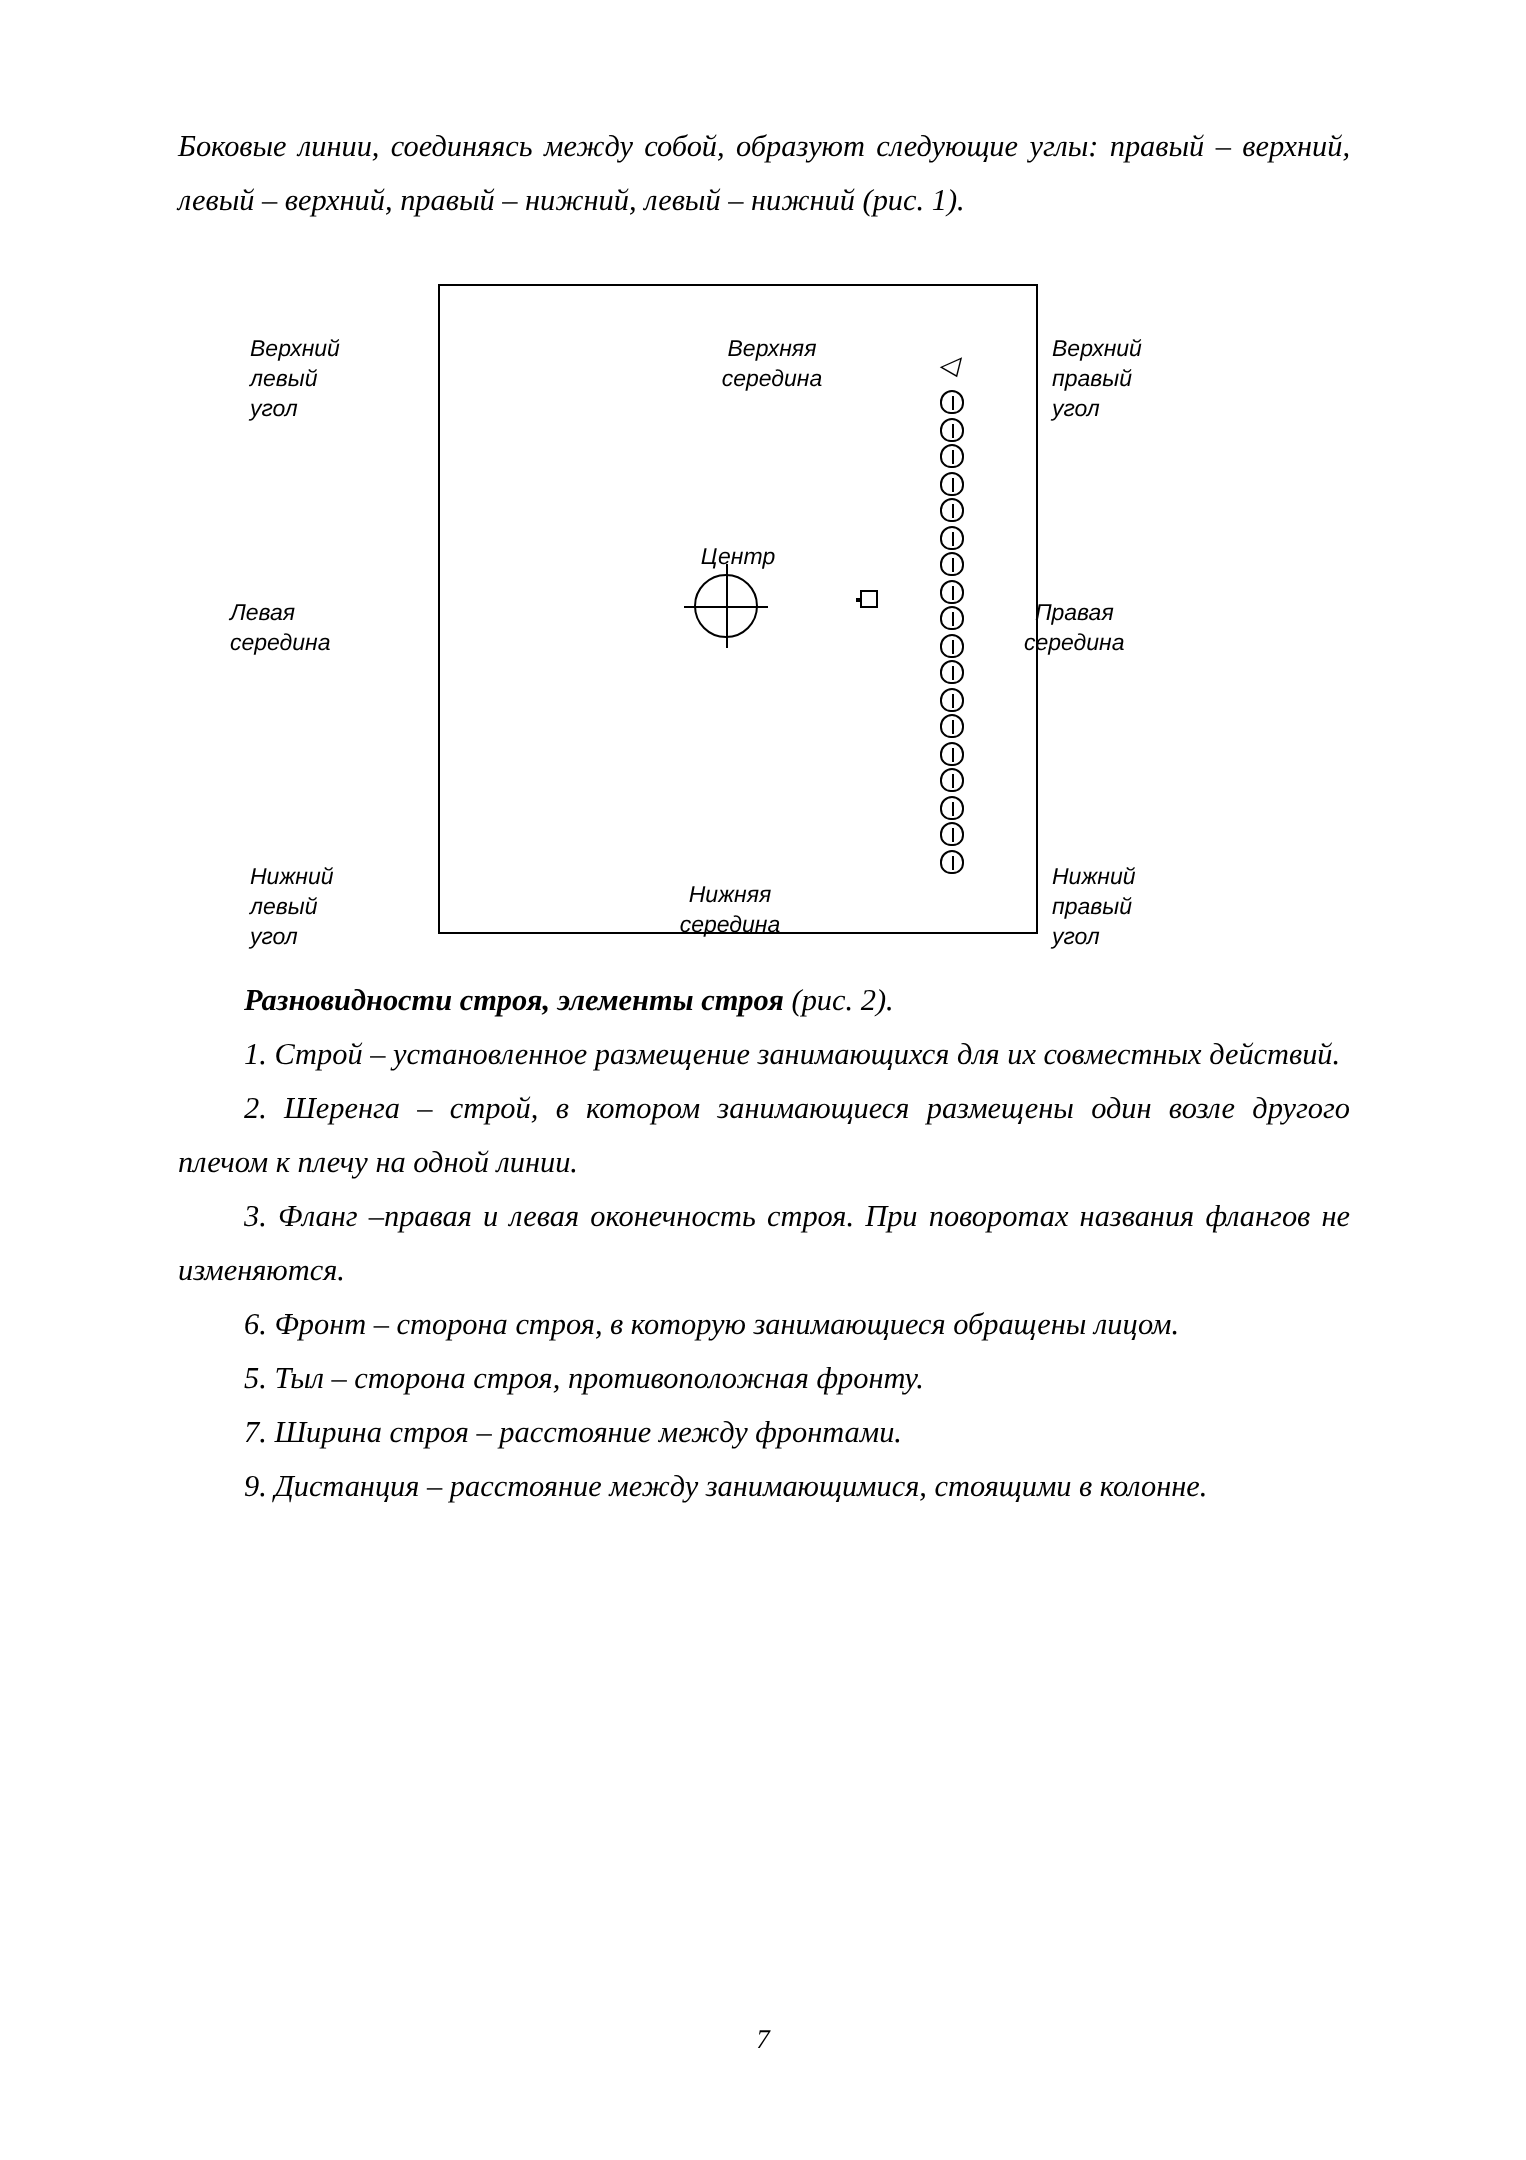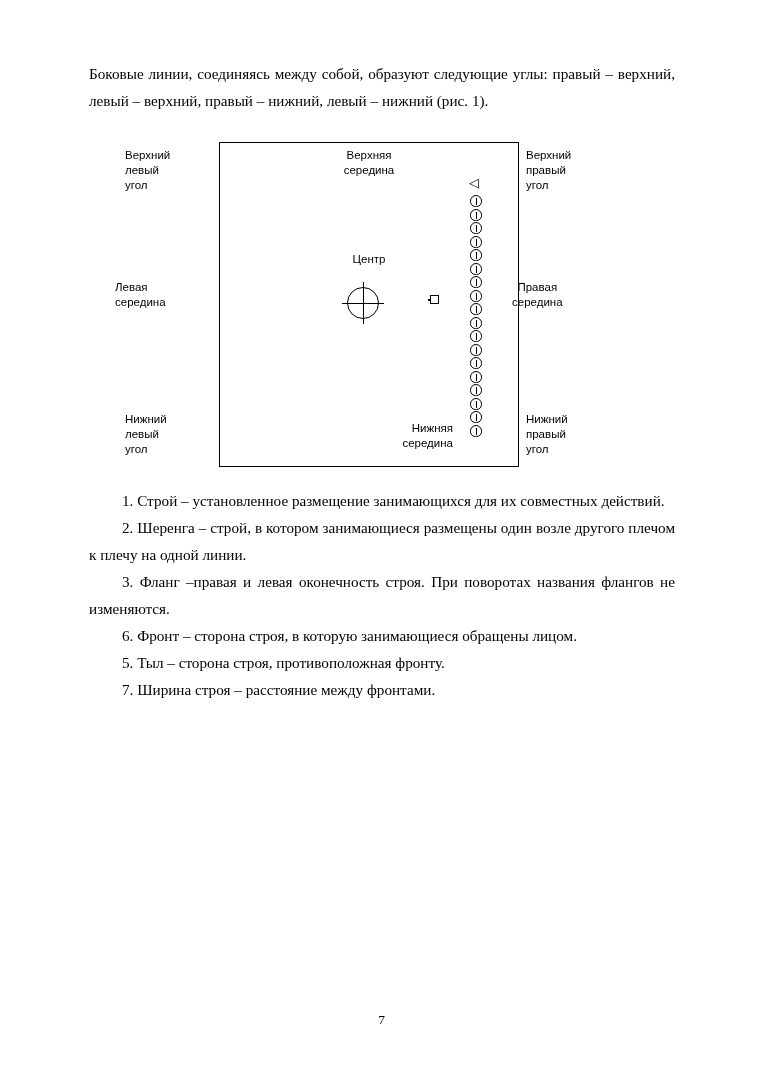--- a/index.html
+++ b/index.html
@@ -14,20 +14,21 @@
     font-family: "Liberation Serif", serif;
     color: #000000;
     overflow: hidden;
   }
   .page {
     position: absolute;
     left: 0; top: 0;
     width: 763px;
     height: 871px;
     background: #ffffff;
+    font-style: italic;
   }
   .content {
     position: absolute;
     left: 89px;
     top: 60px;
     width: 586px;
   }
   p.body-text {
     margin: 0 0 0 0;
     font-size: 15.2px;
@@ -57,28 +58,29 @@
     border: 1px solid #000;
     box-sizing: border-box;
   }
   .fig-label {
     position: absolute;
     font-family: "Liberation Sans", sans-serif;
     font-size: 11.5px;
     line-height: 15px;
     color: #000;
     white-space: pre-line;
+    margin-top: 20px;
   }
   .lbl-top-left   { left: 36px;  top: 16px;  text-align: left; }
-  .lbl-top-mid    { left: 210px; top: 16px;  width: 140px; text-align: center; }
+  .lbl-top-mid    { left: 227px; top: 16px;  width: 140px; text-align: center; }
   .lbl-top-right  { left: 437px; top: 16px;  text-align: left; }
   .lbl-left-mid   { left: 26px;  top: 148px; text-align: left; }
   .lbl-right-mid  { left: 423px; top: 148px; text-align: center; }
   .lbl-bot-left   { left: 36px;  top: 280px; text-align: left; }
-  .lbl-bot-mid    { left: 224px; top: 289px; width: 140px; text-align: right; }
+  .lbl-bot-mid    { left: 206px; top: 289px; width: 140px; text-align: center; }
   .lbl-bot-right  { left: 437px; top: 280px; text-align: left; }
   .lbl-center     { left: 225px; top: 120px; width: 110px; text-align: center; }
 
   
   .center-mark {
     position: absolute;
     left: 253px;
     top: 150px;
     width: 42px;
     height: 42px;
@@ -250,25 +252,29 @@
           <div class="person"></div>
           <div class="person"></div>
           <div class="person"></div>
           <div class="person"></div>
         </div>
 
     </div>
 
     <div class="spacer-10"></div>
 
+    <p class="body-text indent">
+      <span class="section-head">Разновидности строя, элементы строя</span><span> (рис. 2).</span>
+    </p>
 
     <p class="body-text indent">1. Строй – установленное размещение занимающихся для их совместных действий.</p>
     <p class="body-text indent">2. Шеренга – строй, в котором занимающиеся размещены один возле другого плечом к плечу на одной линии.</p>
     <p class="body-text indent">3. Фланг –правая и левая оконечность строя. При поворотах названия флангов не изменяются.</p>
     <p class="body-text indent">6. Фронт – сторона строя, в которую занимающиеся обращены лицом.</p>
     <p class="body-text indent">5. Тыл – сторона строя, противоположная фронту.</p>
     <p class="body-text indent">7. Ширина строя – расстояние между фронтами.</p>
+    <p class="body-text indent">9. Дистанция – расстояние между занимающимися, стоящими в колонне.</p>
 
   </div>
 
   <div class="page-number">7</div>
 
 </div>
 
 </body></html>

